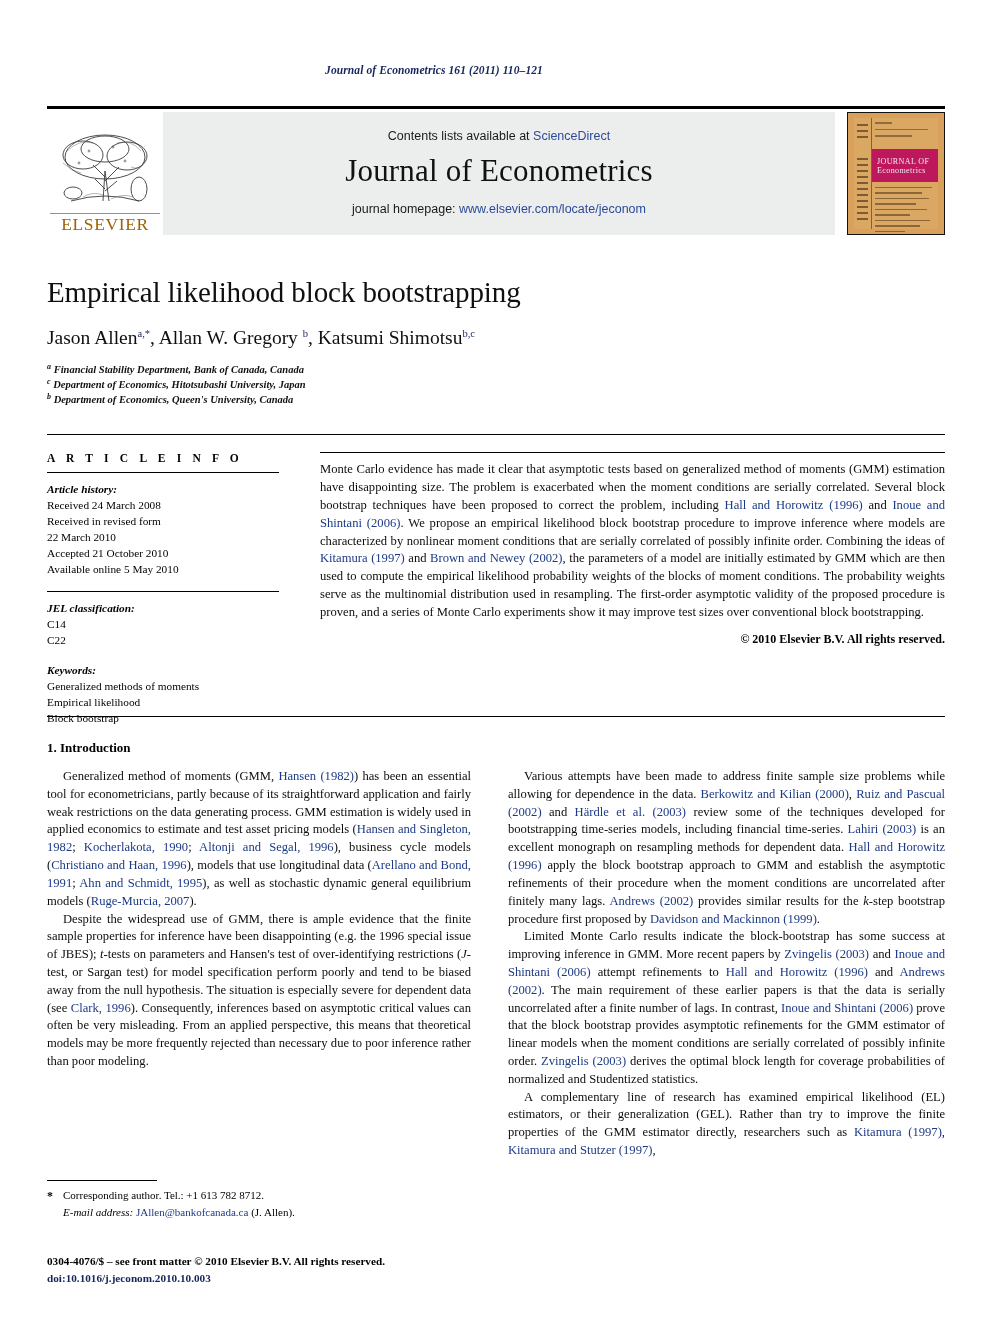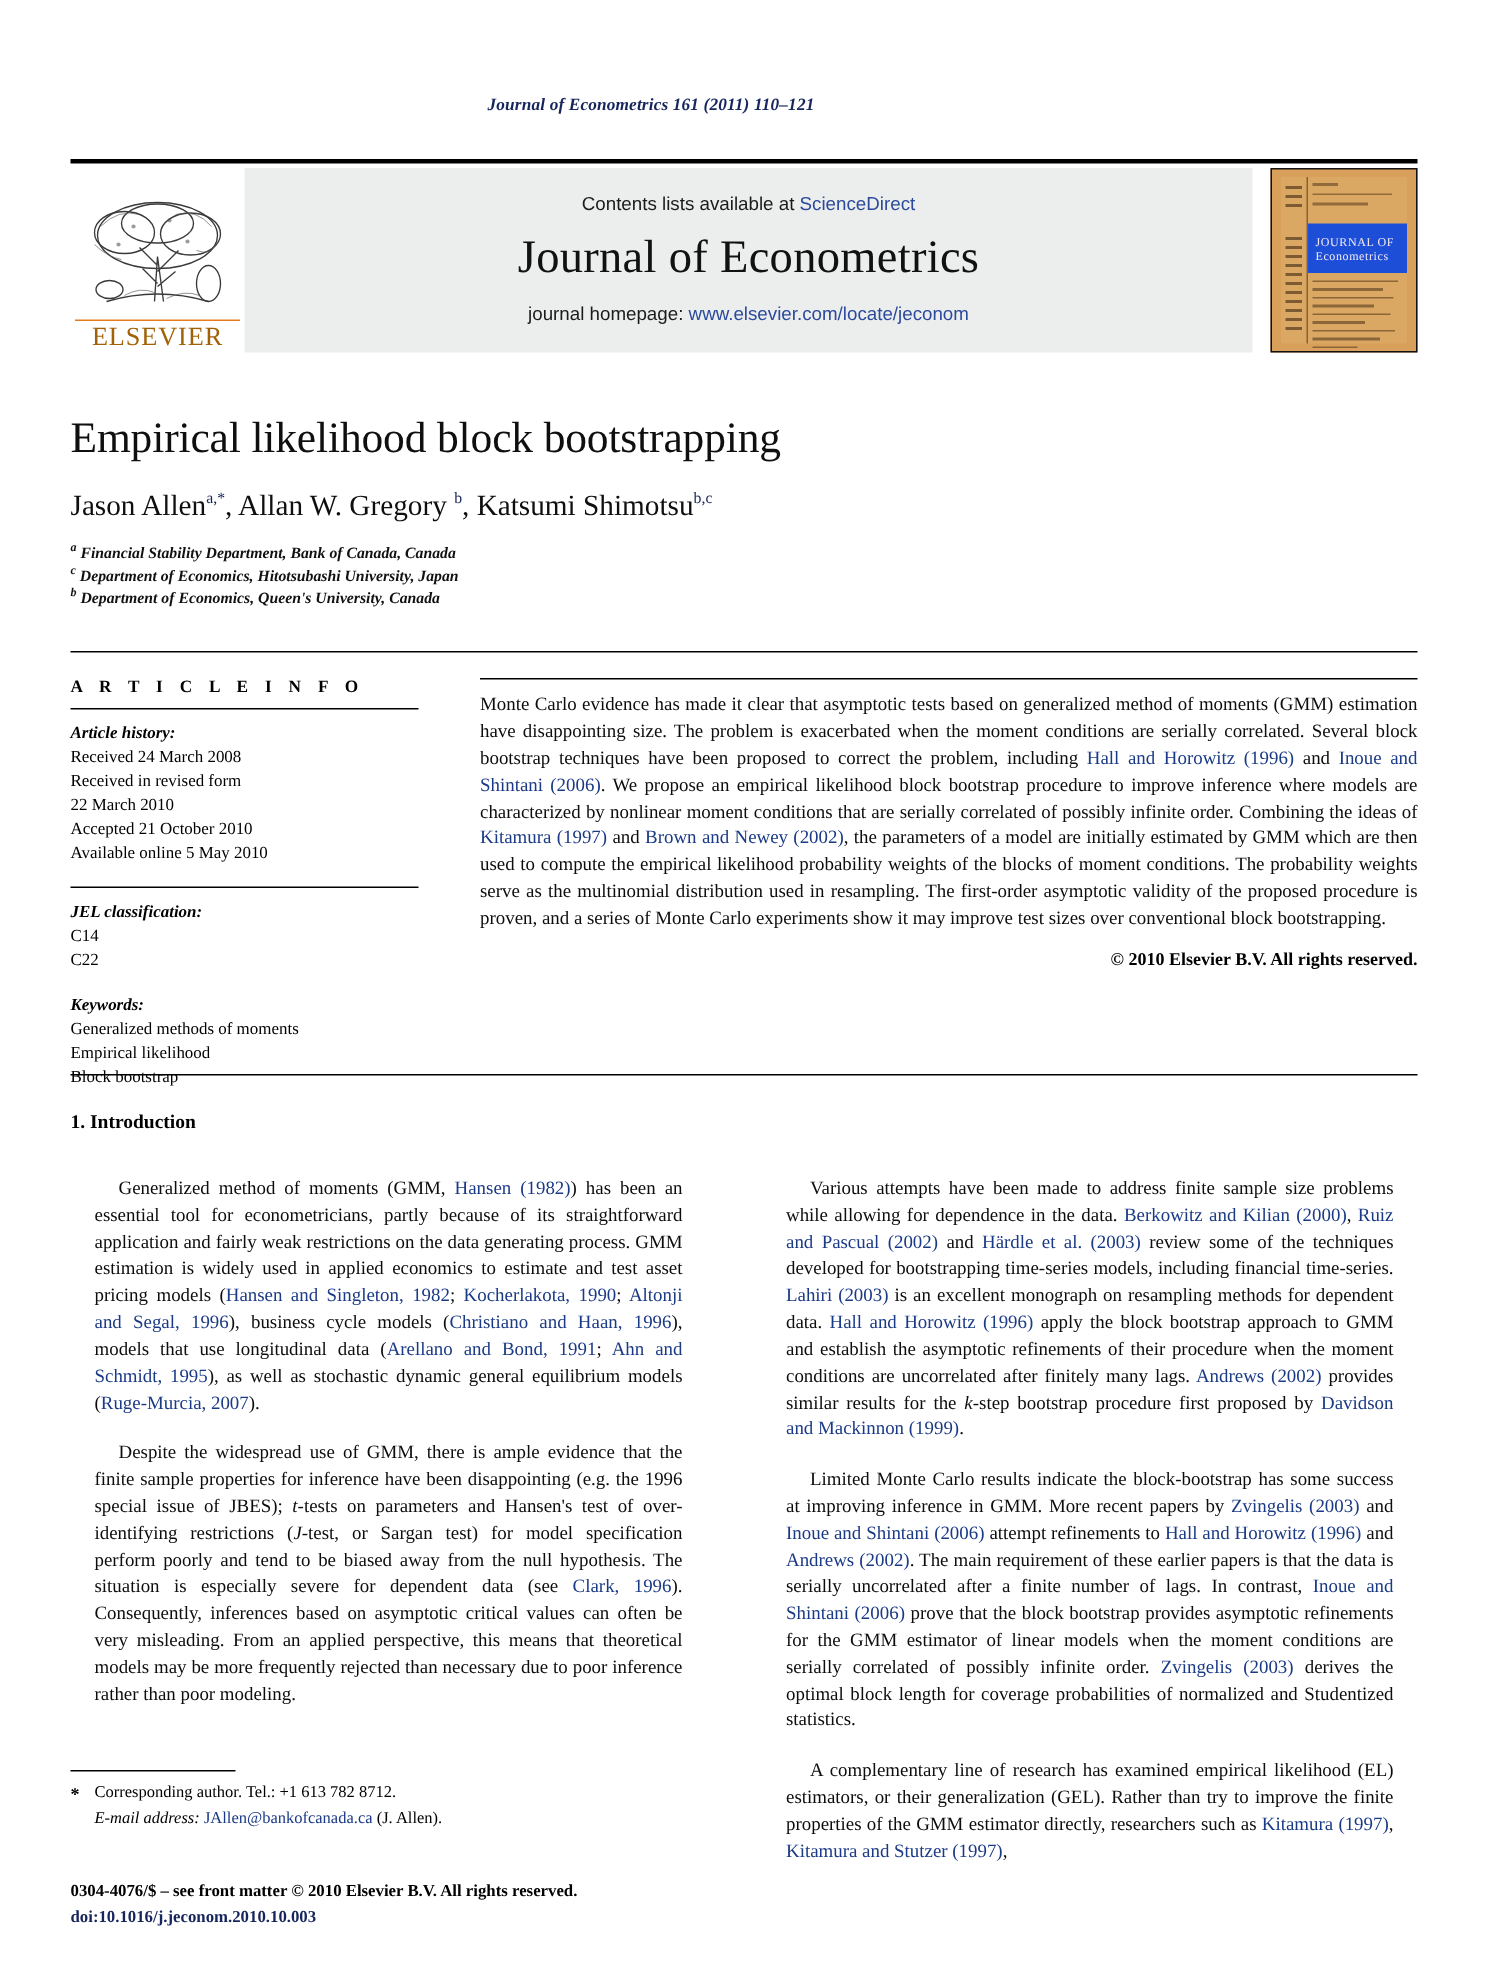--- a/index.html
+++ b/index.html
@@ -131,21 +131,21 @@
     left: 3px; right: 3px;
     height: 1.5px;
     background: #5d4020;
     opacity: .75;
   }
   .cover-band {
     position: absolute;
     left: 18px; right: 0;
     top: 28%;
     height: 30%;
-    background: #1d4ed8;
+    background: #be185d;
     display: flex;
     flex-direction: column;
     justify-content: center;
     padding-left: 5px;
     box-sizing: border-box;
   }
   .cover-band span {
     display: block;
     font-family: "Liberation Serif", serif;
     font-size: 8px;
@@ -298,21 +298,21 @@
     top: 768px;
     left: 508px;
     width: 437px;
   }
   .bodytext {
     font-size: 12.6px;
     line-height: 1.415;
     text-align: justify;
     color: #0d0d0d;
   }
-  .bodytext p { margin: 16px; text-indent: 16px; }
+  .bodytext p { margin: 0; text-indent: 16px; }
 
   
   .footnote {
     position: absolute;
     left: 47px;
     top: 1180px;
     width: 424px;
   }
   .foot-rule {
     width: 110px;

